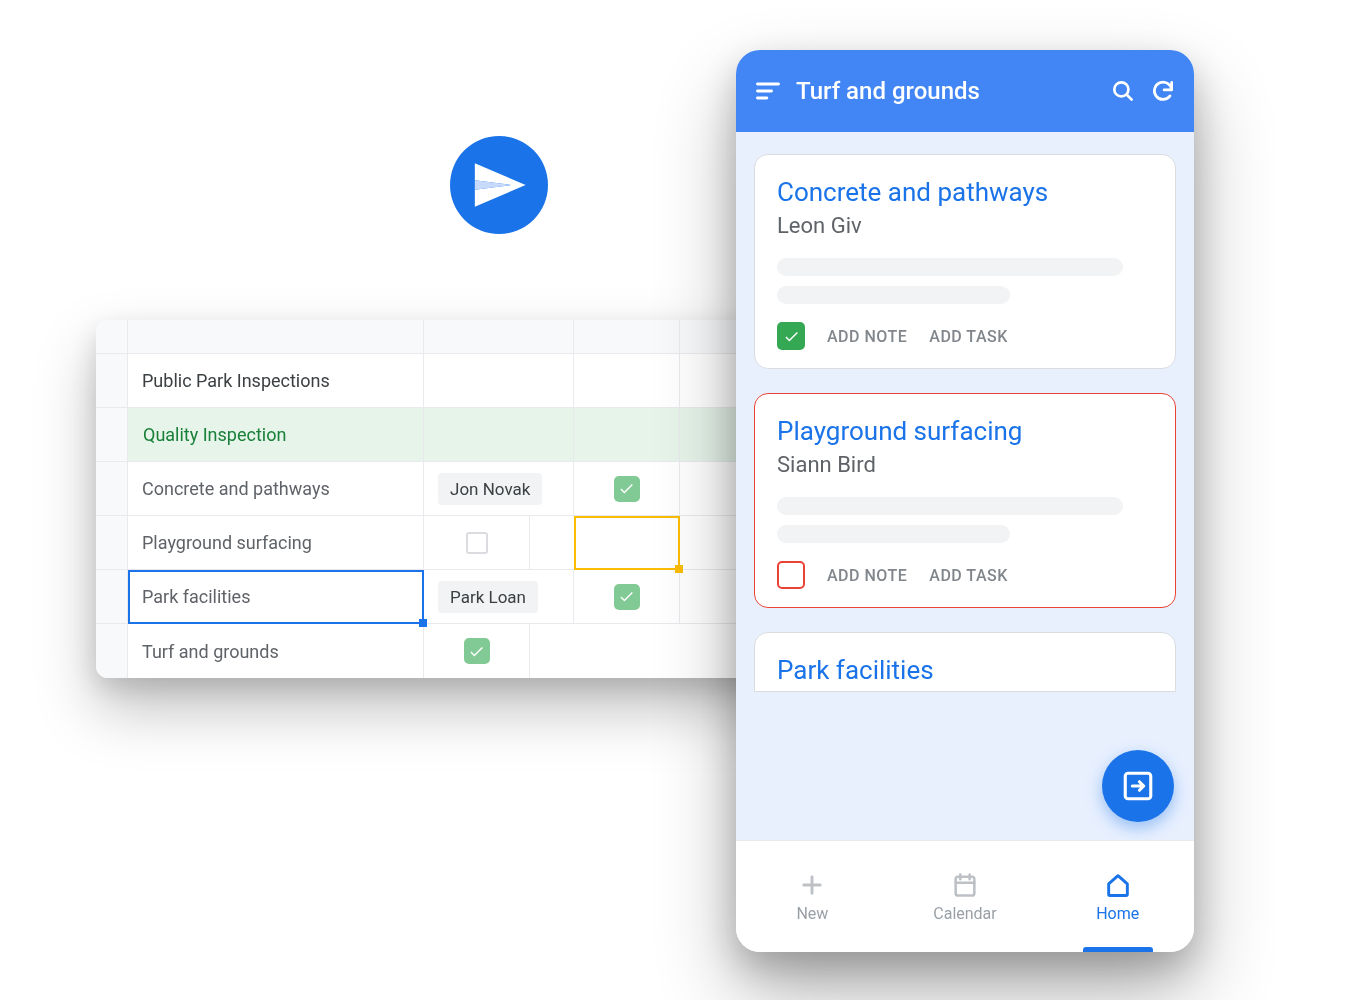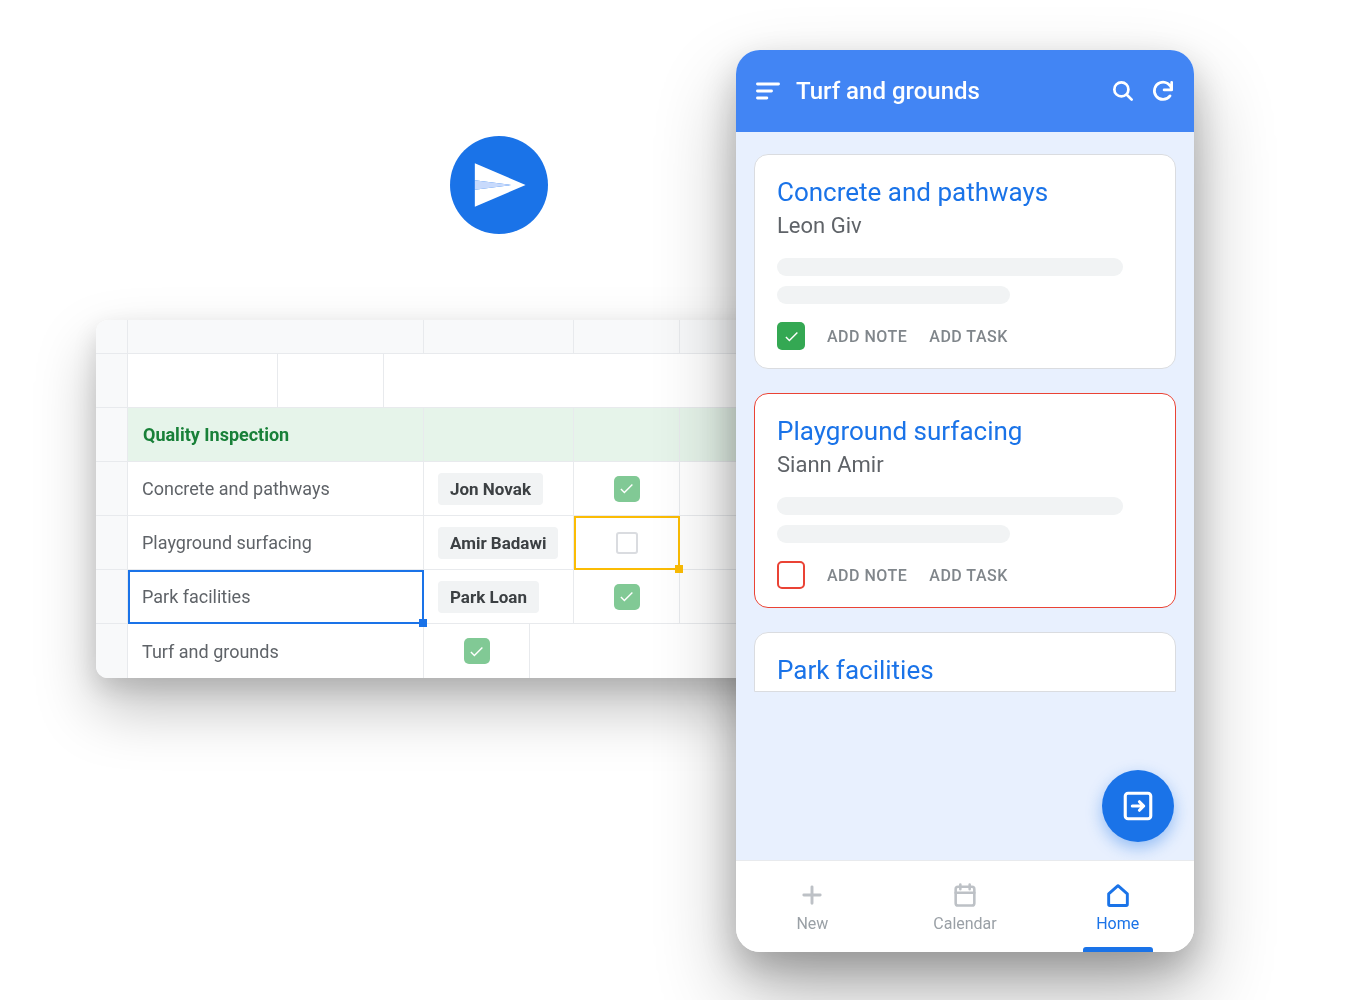--- a/index.html
+++ b/index.html
@@ -36,27 +36,27 @@
     .hcell-a { width: 32px; }
     .hcell-1 { width: 296px; }
     .hcell-2 { width: 150px; }
     .hcell-3 { width: 106px; }
     .hcell-4 { flex: 1; }
     
     .sheet-row { display: flex; border-bottom: 1px solid #e8eaed; height: 54px; align-items: stretch; }
     .rownum { width: 32px; background: #f8f9fa; border-right: 1px solid #e8eaed; }
     .cell { border-right: 1px solid #e8eaed; display: flex; align-items: center; padding: 0 14px; }
     .cell-1 { width: 296px; color: #5f6368; font-size: 18px; }
-    .cell-2 { width: 150px; font-weight: bold; }
+    .cell-2 { width: 150px; }
     .cell-3 { width: 106px; justify-content: center; }
     .cell-4 { flex: 1; }
     
     .row-title .cell-1 { color: #3c4043; font-size: 18px; }
     .row-group { background: #e6f4ea; }
-    .row-group .cell-1 { color: #188038; font-weight: 700; font-size: 18px; padding-left: 15px; }
+    .row-group .cell-1 { color: #188038; font-weight: 400; font-size: 18px; padding-left: 15px; }
     
     .chip {
       background: #f1f3f4;
       color: #3c4043;
       padding: 6px 12px;
       border-radius: 4px;
       font-size: 17px;
     }
     
     .checkbox-cell { position: relative; }
@@ -167,21 +167,21 @@
       right: 20px; bottom: 18px;
       width: 72px; height: 72px;
       background: #1a73e8;
       border-radius: 50%;
       display: flex; align-items: center; justify-content: center;
       box-shadow: 0 6px 16px rgba(26,115,232,0.4);
     }
     .fab svg { width: 34px; height: 34px; }
     
     .phone-nav {
-      height: 92px;
+      height: 112px;
       background: #fff;
       display: flex;
       border-top: 1px solid #e8eaed;
     }
     .nav-item {
       flex: 1;
       display: flex; flex-direction: column; align-items: center; justify-content: center;
       gap: 5px;
       color: #9aa0a6;
       position: relative;
@@ -210,20 +210,21 @@
   <div class="sheet-header-row">
     <div class="hcell hcell-a"></div>
     <div class="hcell hcell-1"></div>
     <div class="hcell hcell-2"></div>
     <div class="hcell hcell-3"></div>
     <div class="hcell hcell-4"></div>
   </div>
 
   <div class="sheet-row row-title">
     <div class="rownum"></div>
+    <div class="cell cell-1">Public Park Inspections</div>
     <div class="cell cell-2"></div>
     <div class="cell cell-3"></div>
     <div class="cell cell-4"></div>
   </div>
 
   <div class="sheet-row row-group">
     <div class="rownum"></div>
     <div class="cell cell-1">Quality Inspection</div>
     <div class="cell cell-2"></div>
     <div class="cell cell-3"></div>
@@ -242,23 +243,20 @@
             <path d="M9 16.2L4.8 12l-1.4 1.4L9 19 21 7l-1.4-1.4L9 16.2z" fill="#fff"></path>
           </svg>
       </div>
     </div>
     <div class="cell cell-4"></div>
   </div>
 
   <div class="sheet-row" style="position:relative">
     <div class="rownum"></div>
     <div class="cell cell-1">Playground surfacing</div>
-    <div class="cell cell-2">
-        <span class="chip">Amir Badawi</span>
-      </div>
     <div class="cell cell-3 checkbox-cell">
       <div class="empty-check"></div>
     </div>
     <div class="cell cell-4"></div>
   </div>
 
   <div class="sheet-row" style="position:relative">
     <div class="rownum"></div>
     <div class="cell cell-1" style="position:relative">Park facilities</div>
     <div class="cell cell-2">
@@ -329,21 +327,21 @@
               <path d="M9 16.2L4.8 12l-1.4 1.4L9 19 21 7l-1.4-1.4L9 16.2z" fill="#fff"></path>
             </svg>
         </div>
         <div class="card-action">ADD NOTE</div>
         <div class="card-action">ADD TASK</div>
       </div>
     </div>
 
     <div class="card alert">
       <div class="card-title">Playground surfacing</div>
-      <div class="card-sub">Siann Amir</div>
+      <div class="card-sub">Siann Bird</div>
       <div class="skel w1"></div>
       <div class="skel w2"></div>
       <div class="card-actions">
         <div class="card-check undone"></div>
         <div class="card-action">ADD NOTE</div>
         <div class="card-action">ADD TASK</div>
       </div>
     </div>
 
     <div class="card-peek">

